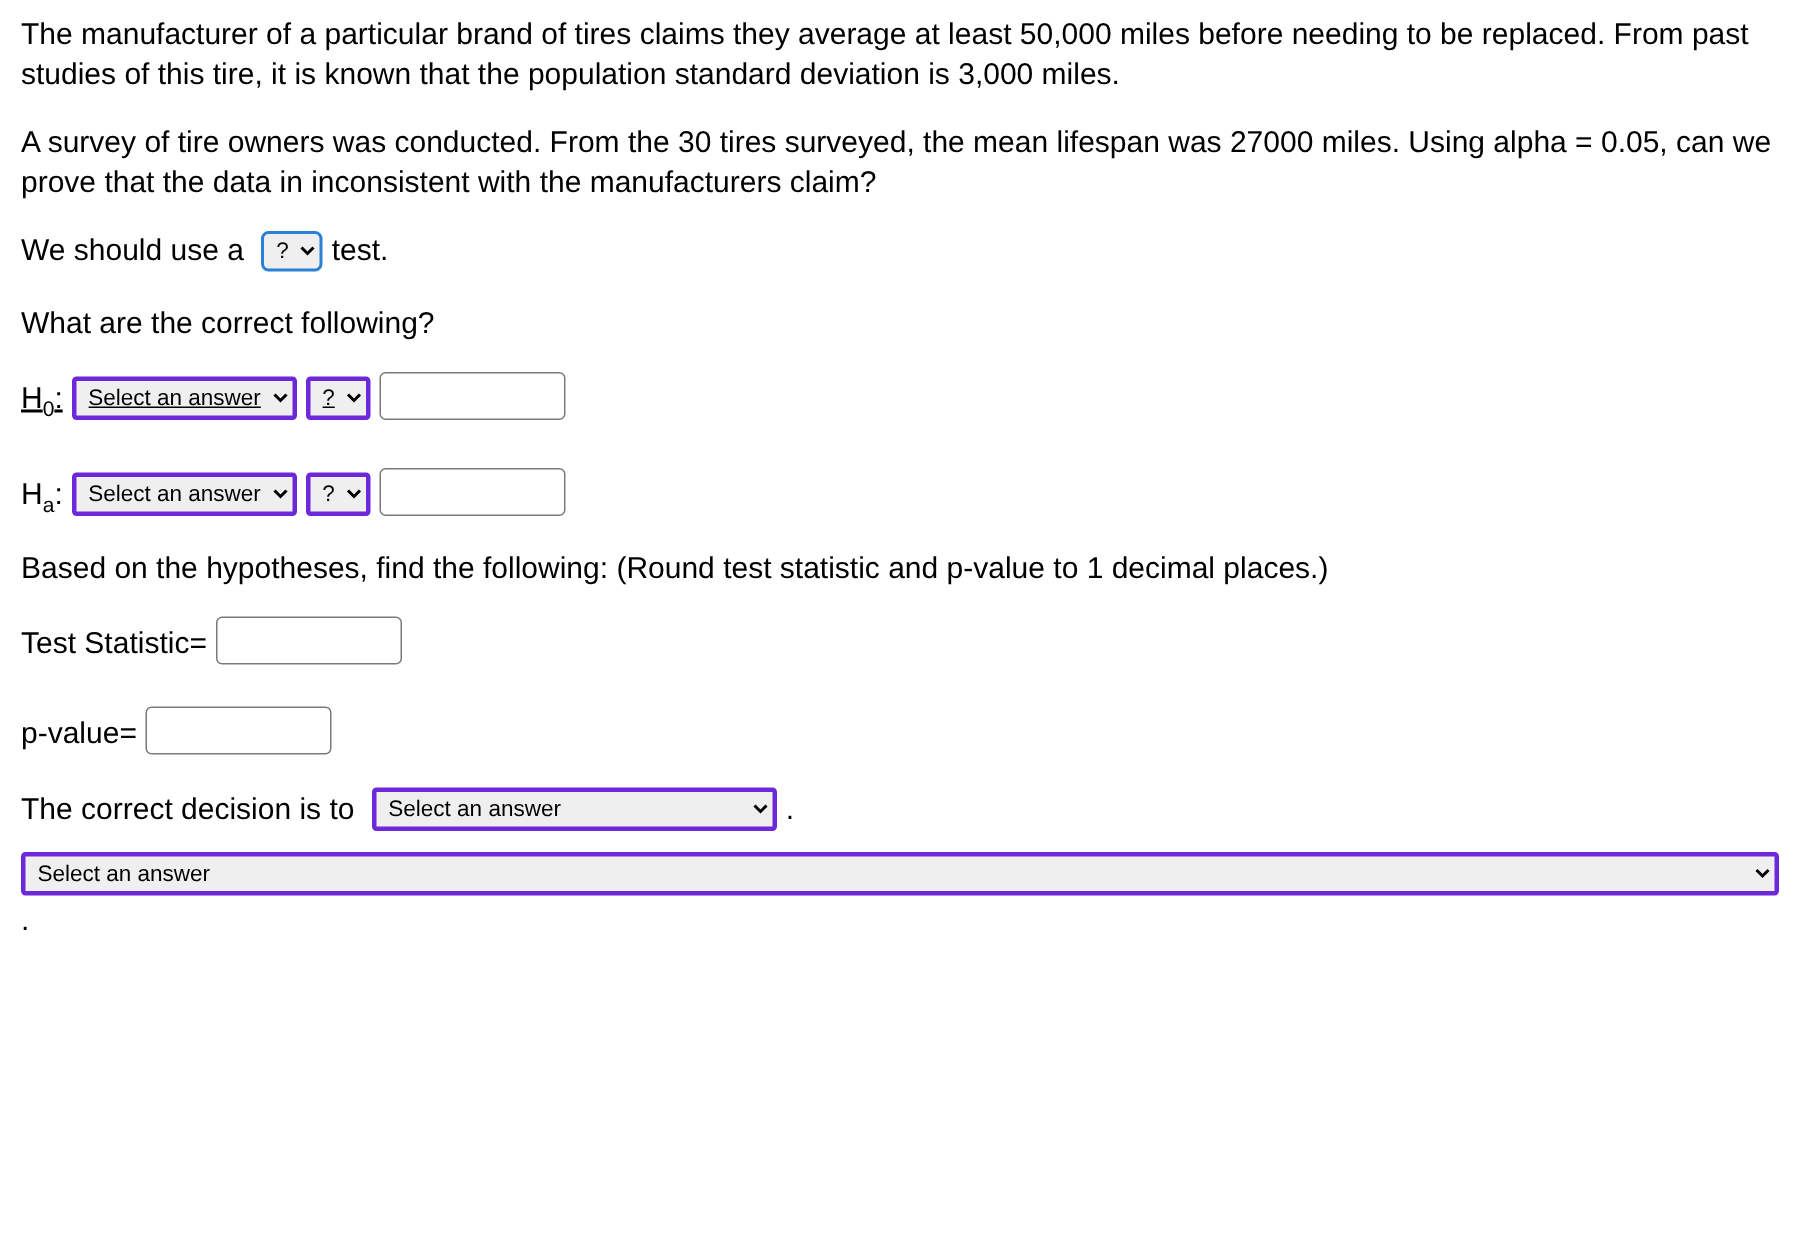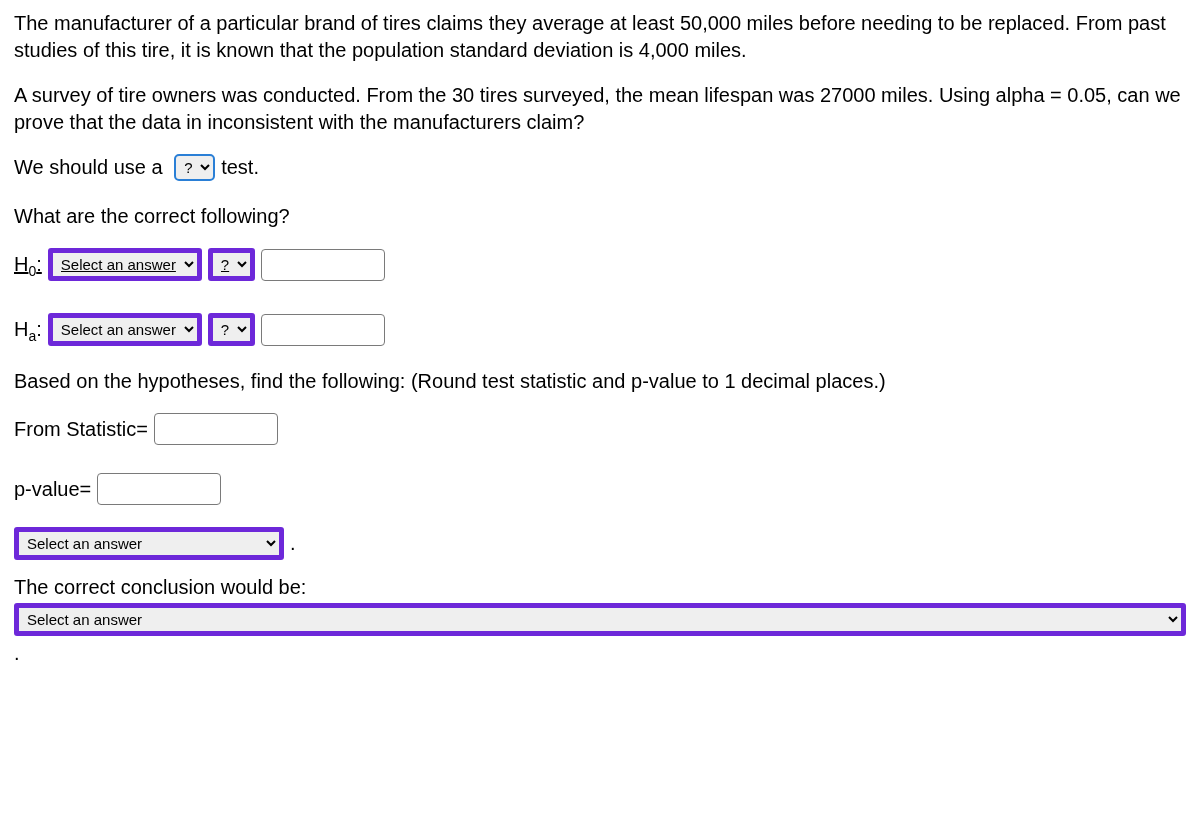--- a/index.html
+++ b/index.html
@@ -10,32 +10,32 @@
       padding: 10px 14px;
       line-height: 1.35;
       background: #fff;
     }
     p {
       margin: 0 0 18px 0;
     }
     .row {
       margin: 0 0 22px 0;
       display: flex;
-      align-items: center;
+      align-items: flex-end;
       flex-wrap: wrap;
       gap: 6px;
     }
     .row-label {
       white-space: pre;
     }
     select {
       font-family: Arial, sans-serif;
       font-size: 15px;
       padding: 2px 4px;
-      border: 5px solid #6d28d9;
+      border: 3px solid #6d28d9;
       border-radius: 3px;
       background: #efefef;
       cursor: pointer;
     }
     select.highlight {
       border: 2px solid #2a7fd6;
       border-radius: 5px;
     }
     input[type="text"] {
       font-family: Arial, sans-serif;
@@ -55,21 +55,21 @@
       width: 100%;
     }
     .dot {
       margin-top: 2px;
       font-size: 20px;
     }
   </style>
 </head>
 <body>
 
-<p>The manufacturer of a particular brand of tires claims they average at least 50,000 miles before needing to be replaced. From past studies of this tire, it is known that the population standard deviation is 4,000 miles.</p>
+<p>The manufacturer of a particular brand of tires claims they average at least 50,000 miles before needing to be replaced. From past studies of this tire, it is known that the population standard deviation is 3,000 miles.</p>
 
 <p>A survey of tire owners was conducted. From the 30 tires surveyed, the mean lifespan was 27000 miles. Using alpha = 0.05, can we prove that the data in inconsistent with the manufacturers claim?</p>
 
 <div class="row">
   <span class="row-label">We should use a </span>
   <select class="highlight">
     <option>?</option>
   </select>
   <span> test.</span>
 </div>
@@ -94,36 +94,36 @@
   </select>
   <select>
     <option>?</option>
   </select>
   <input type="text" style="">
 </div>
 
 <p>Based on the hypotheses, find the following: (Round test statistic and p-value to 1 decimal places.)</p>
 
 <div class="row" style="margin-bottom:28px;">
-  <span class="row-label">From Statistic=</span>
+  <span class="row-label">Test Statistic=</span>
   <input type="text" style="">
 </div>
 
 <div class="row">
   <span class="row-label">p-value=</span>
   <input type="text" style="">
 </div>
 
 <div class="row" style="margin-bottom:14px;">
+  <span class="row-label">The correct decision is to </span>
   <select style="width:270px;">
     <option>Select an answer</option>
   </select>
   <span> .</span>
 </div>
 
 <div style="margin-bottom:4px;">
-  <div style="margin-bottom:2px;">The correct conclusion would be:</div>
   <select class="full-width-select">
     <option>Select an answer</option>
   </select>
 </div>
 
 <div class="dot">.</div>
 
 </body></html>

